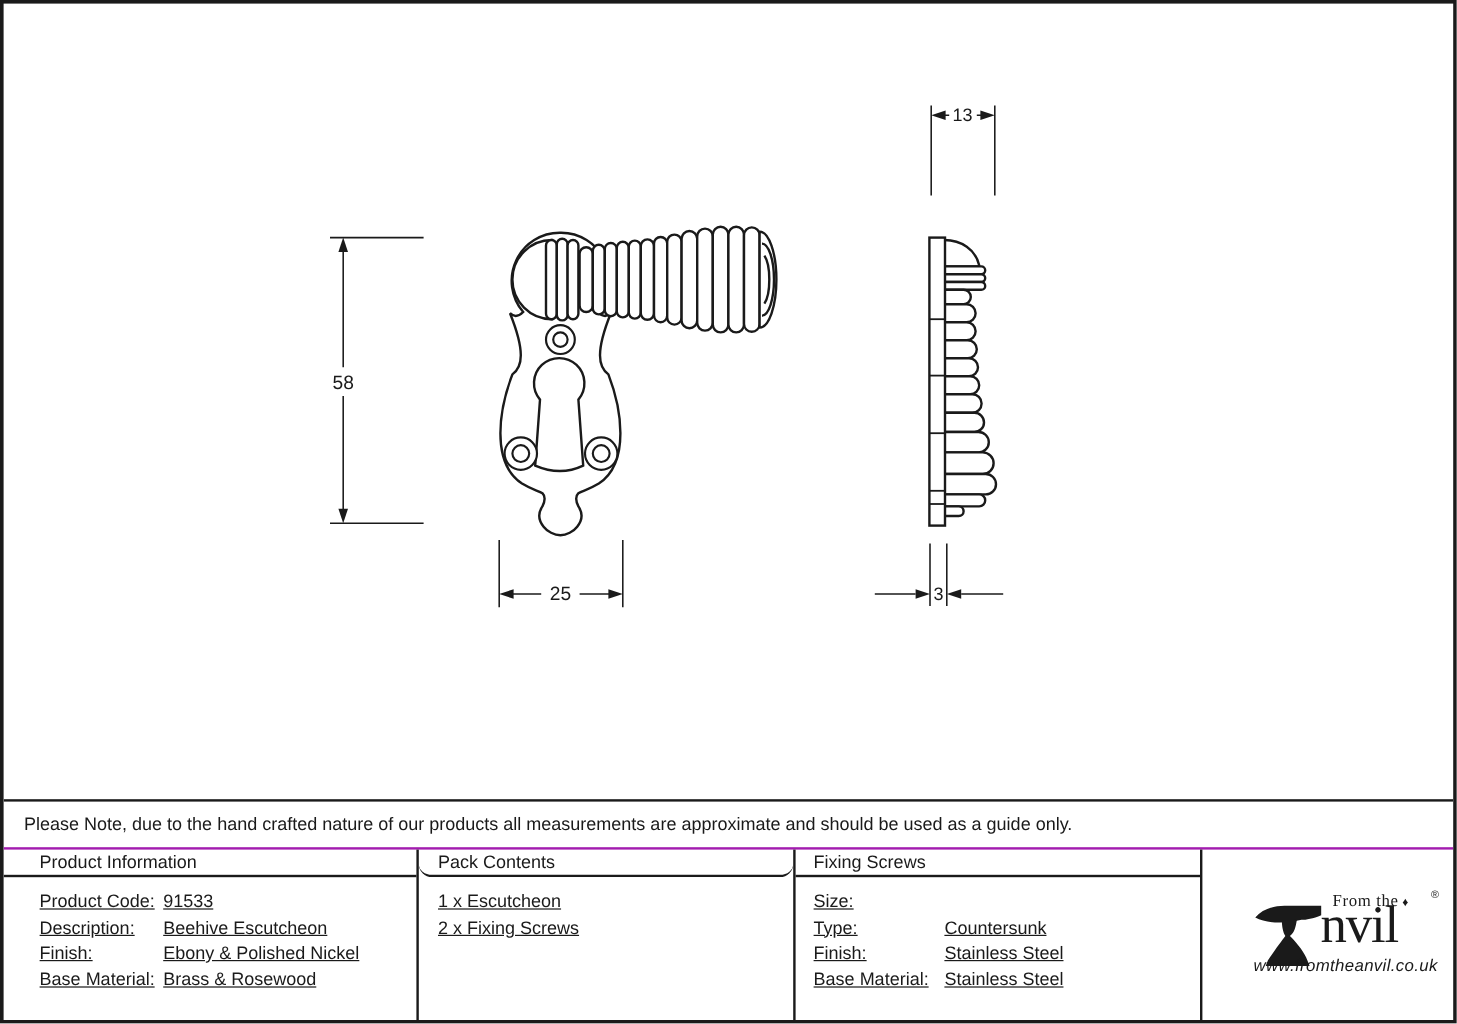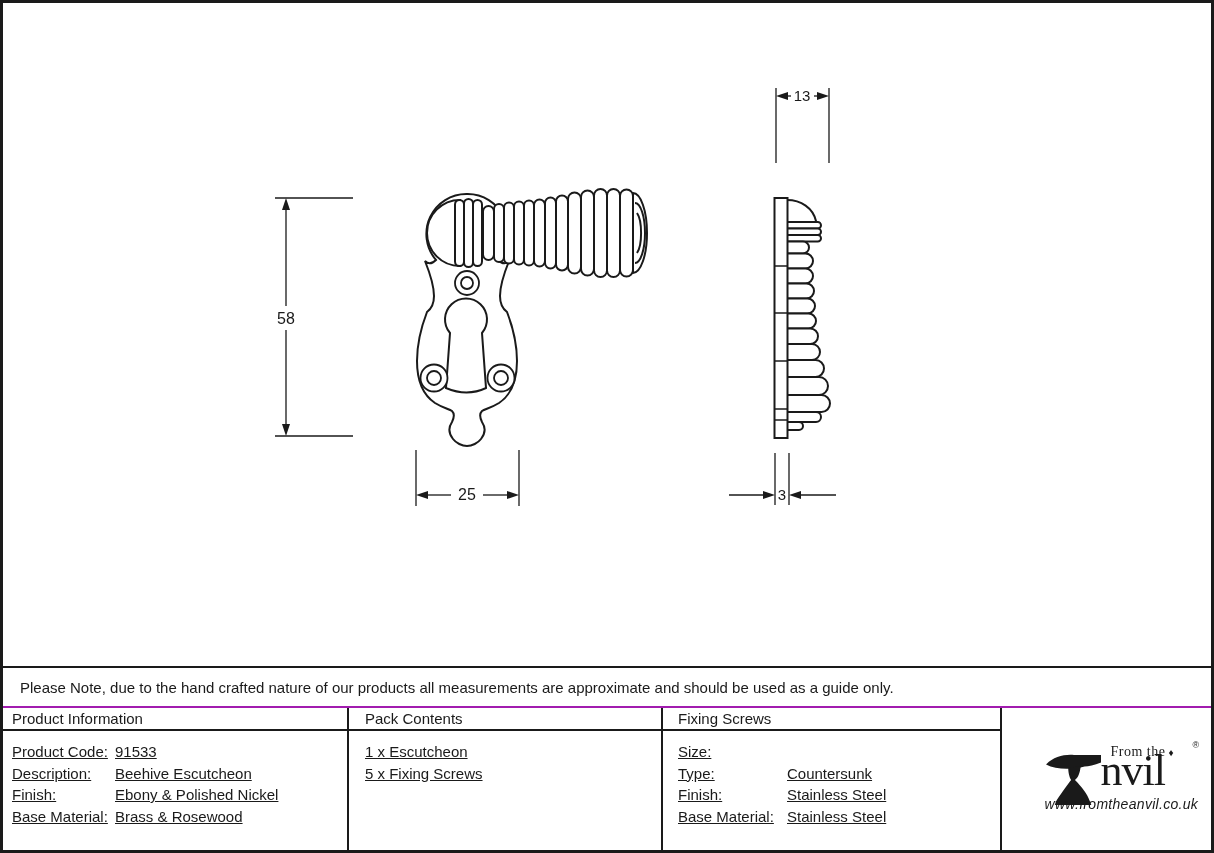--- a/index.html
+++ b/index.html
@@ -28,22 +28,22 @@
   }
   .col{box-sizing:border-box;height:100%;}
   .col-1{width:346px;border-right:2px solid #1a1a1a;}
   .col-2{width:314px;border-right:2px solid #1a1a1a;}
   .col-3{width:339px;border-right:2px solid #1a1a1a;}
   .col-4{flex:1;display:flex;align-items:center;justify-content:center;}
   .col-header{
     height:23px;border-bottom:2px solid #1a1a1a;box-sizing:border-box;
     display:flex;align-items:center;font-size:15px;
   }
-  .col-1 .col-header,.col-1 .col-body{padding-left:9px;}
-  .col-2 .col-header,.col-2 .col-body{padding-left:16px;}
+  .col-1 .col-header,.col-1 .col-body{padding-left:30px;}
+  .col-2 .col-header,.col-2 .col-body{padding-left:16px;border-radius:11px;}
   .col-3 .col-header,.col-3 .col-body{padding-left:15px;}
   .col-body{padding-top:10px;font-size:15px;line-height:21.5px;text-decoration:underline;}
   .kv-row{display:flex;}
   .col-1 .kv-label{width:103px;flex:none;}
   .col-3 .kv-label{width:109px;flex:none;}
   .pack-line{display:block;}
   
   .logo-block{position:relative;width:160px;height:70px;margin-left:36px;}
   .anvil-glyph{position:absolute;left:0;top:8px;}
   .brand-prefix{
@@ -242,21 +242,21 @@
         </div>
       </div>
     </div>
 
     <div class="col col-2">
       <div class="col-header">
         <span>Pack Contents</span>
       </div>
       <div class="col-body">
         <span class="pack-line">1 x Escutcheon</span>
-        <span class="pack-line">5 x Fixing Screws</span>
+        <span class="pack-line">2 x Fixing Screws</span>
       </div>
     </div>
 
     <div class="col col-3">
       <div class="col-header">
         <span>Fixing Screws</span>
       </div>
       <div class="col-body">
         <div class="kv-row">
           <span class="kv-label">Size:</span>

